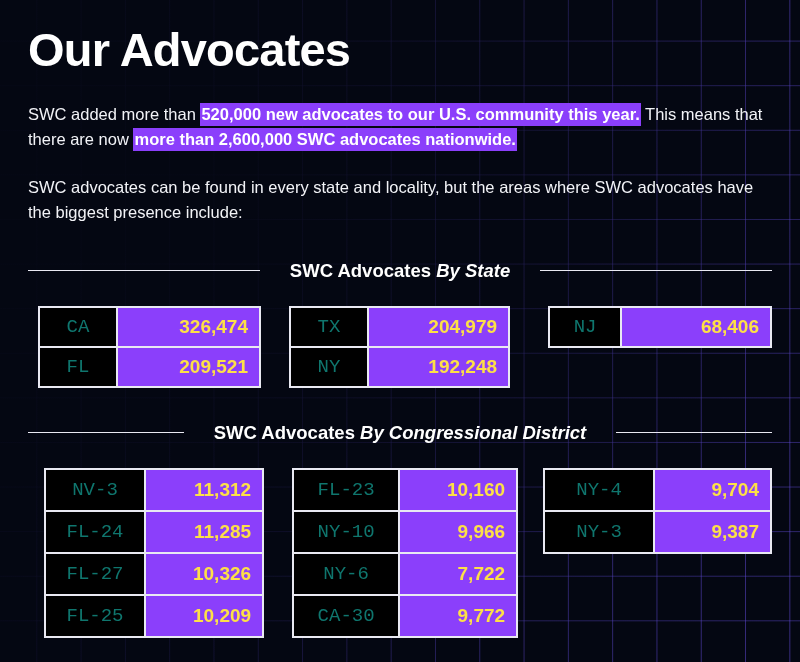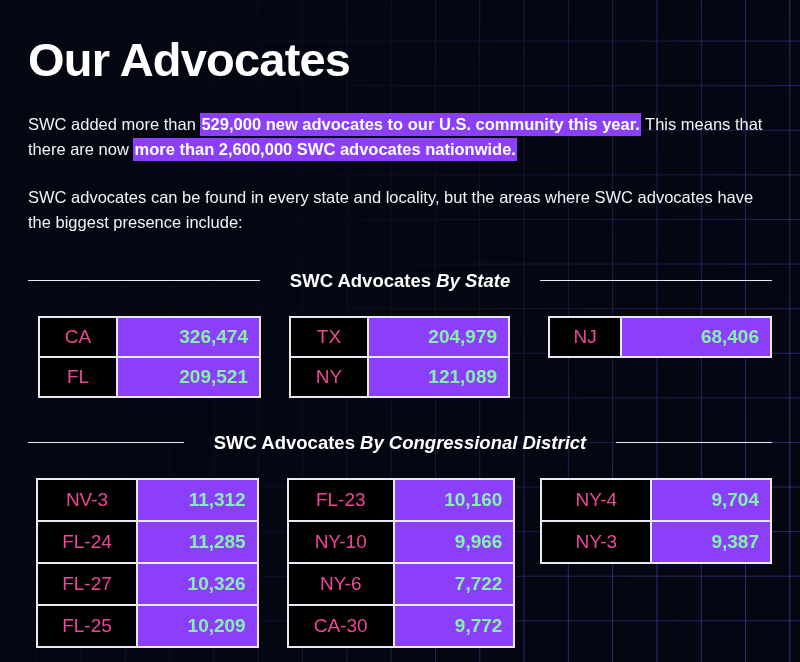--- a/index.html
+++ b/index.html
@@ -33,21 +33,21 @@
   }
   #vignette {
     position: absolute;
     inset: 0;
     background: radial-gradient(120% 95% at 18% 30%, rgba(4,7,18,0.92) 0%, rgba(4,7,18,0.55) 40%, rgba(4,7,18,0.0) 78%);
     pointer-events: none;
   }
   #content {
     position: relative;
     z-index: 2;
-    padding: 14px 28px;
+    padding: 4px 28px;
   }
 
   
   .page-title {
     margin: 0;
     padding-top: 22px;
     font-size: 47px;
     line-height: 1.04;
     font-weight: 700;
     color: #ffffff;
@@ -113,71 +113,72 @@
     display: flex;
     align-items: stretch;
     height: 38px;
     border-bottom: 2px solid #e9e9f2;
   }
   .trow:last-child {
     border-bottom: none;
   }
   .tlabel {
     background: #000000;
-    color: #ec4899;
+    color: #0f766e;
     display: flex;
     align-items: center;
     justify-content: center;
     font-size: 19px;
     font-weight: 400;
     border-right: 2px solid #e9e9f2;
     box-sizing: border-box;
+    font-family: Liberation Mono, monospace;
   }
   .tvalue {
     background: #8b3ffb;
-    color: #86efac;
+    color: #fde047;
     display: flex;
     align-items: center;
     justify-content: flex-end;
     font-size: 19px;
     font-weight: 700;
     padding-right: 11px;
     box-sizing: border-box;
     flex: 1 1 auto;
   }
 
   
   .state-g1 { width: 232px; margin-left: 10px; }
   .state-g2 { width: 230px; margin-left: 28px; }
   .state-g3 { width: 233px; margin-left: 38px; }
   .state-g1 .tlabel,
   .state-g2 .tlabel { width: 78px; }
   .state-g3 .tlabel { width: 72px; }
 
   
-  .dist-g1 { width: 224px; margin-left: 8px; }
+  .dist-g1 { width: 224px; margin-left: 16px; }
   .dist-g2 { width: 230px; margin-left: 28px; }
   .dist-g3 { width: 233px; margin-left: 25px; }
   .dist-g1 .tlabel { width: 100px; }
   .dist-g2 .tlabel { width: 106px; }
   .dist-g3 .tlabel { width: 110px; }
   .dist-row { height: 40px; }
 </style>
 </head>
 <body>
 
 <div id="page">
   <div id="grid"></div>
   <div id="vignette"></div>
 
   <div id="content">
 
     <h1 class="page-title">Our Advocates</h1>
 
-    <p class="intro"><span>SWC added more than </span><span class="hl">529,000 new advocates to our U.S. community this year.</span><span> This means that there are now </span><span class="hl">more than 2,600,000 SWC advocates nationwide.</span></p>
+    <p class="intro"><span>SWC added more than </span><span class="hl">520,000 new advocates to our U.S. community this year.</span><span> This means that there are now </span><span class="hl">more than 2,600,000 SWC advocates nationwide.</span></p>
 
     <p class="intro second">SWC advocates can be found in every state and locality, but the areas where SWC advocates have the biggest presence include:</p>
 
     <div class="section-head">
       <span class="rule"></span>
       <span class="section-title"><span>SWC Advocates </span><span class="ital">By State</span></span>
       <span class="rule"></span>
     </div>
 
     <div class="tables-row">
@@ -193,21 +194,21 @@
         </div>
       </div>
 
       <div class="tbl state-g2">
         <div class="trow">
           <div class="tlabel">TX</div>
           <div class="tvalue">204,979</div>
         </div>
         <div class="trow">
           <div class="tlabel">NY</div>
-          <div class="tvalue">121,089</div>
+          <div class="tvalue">192,248</div>
         </div>
       </div>
 
       <div class="tbl state-g3">
         <div class="trow">
           <div class="tlabel">NJ</div>
           <div class="tvalue">68,406</div>
         </div>
       </div>
 

